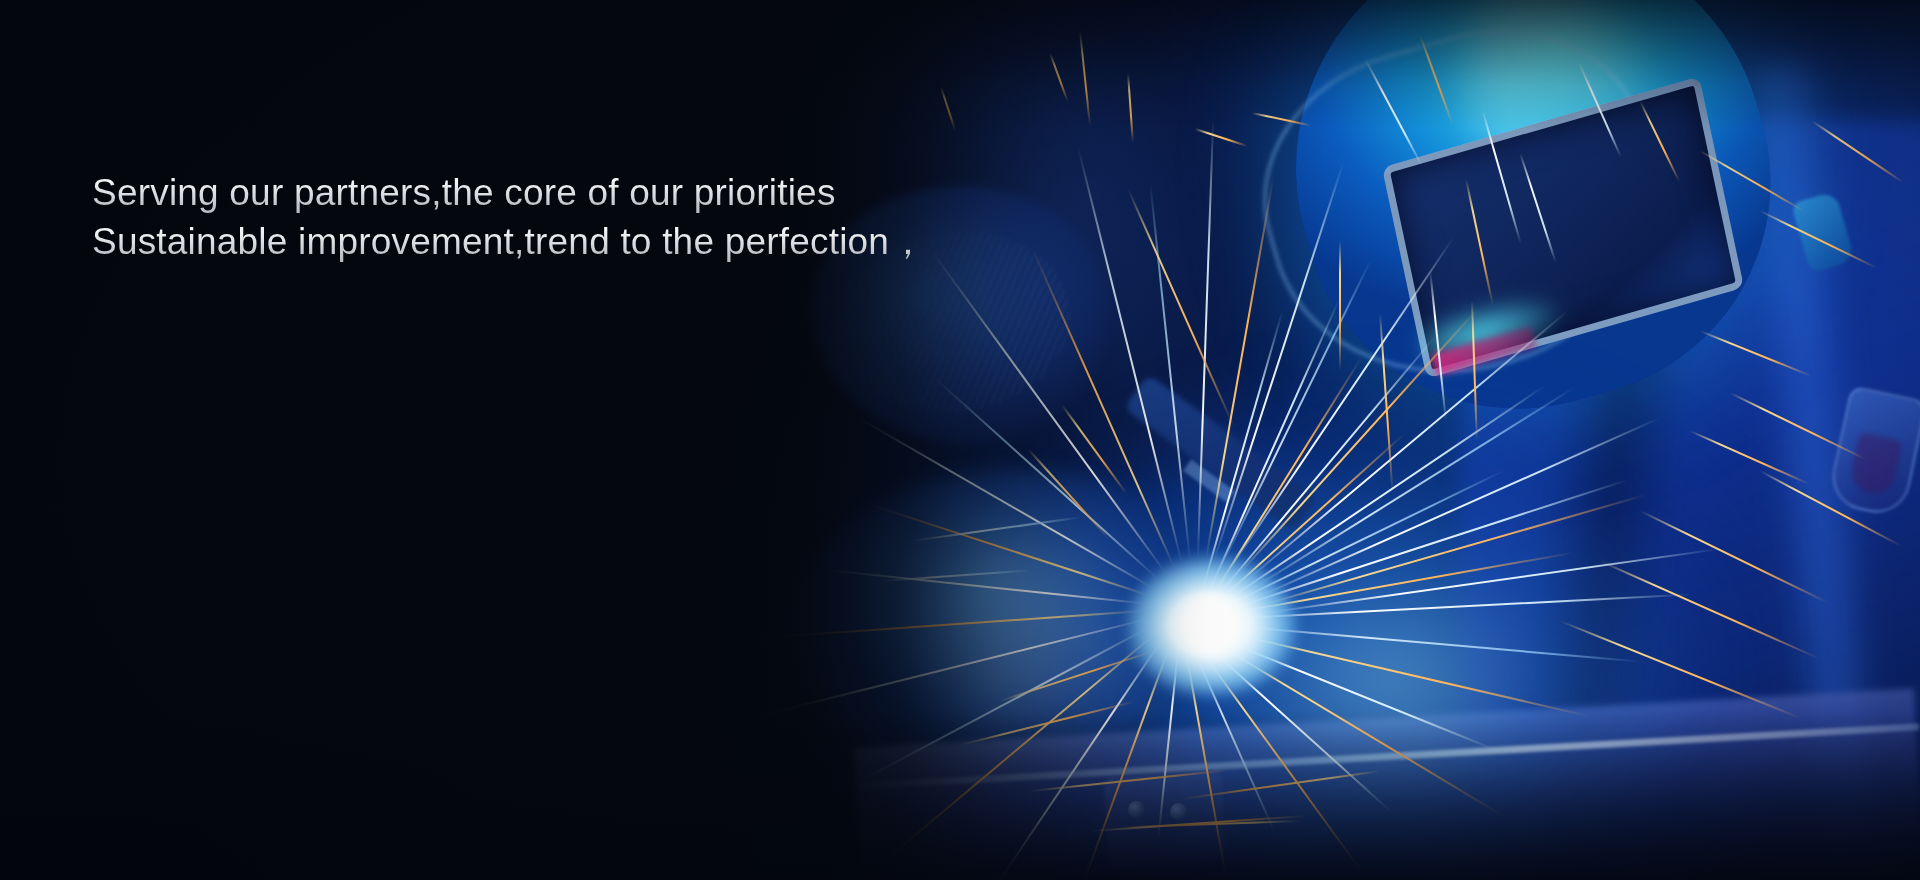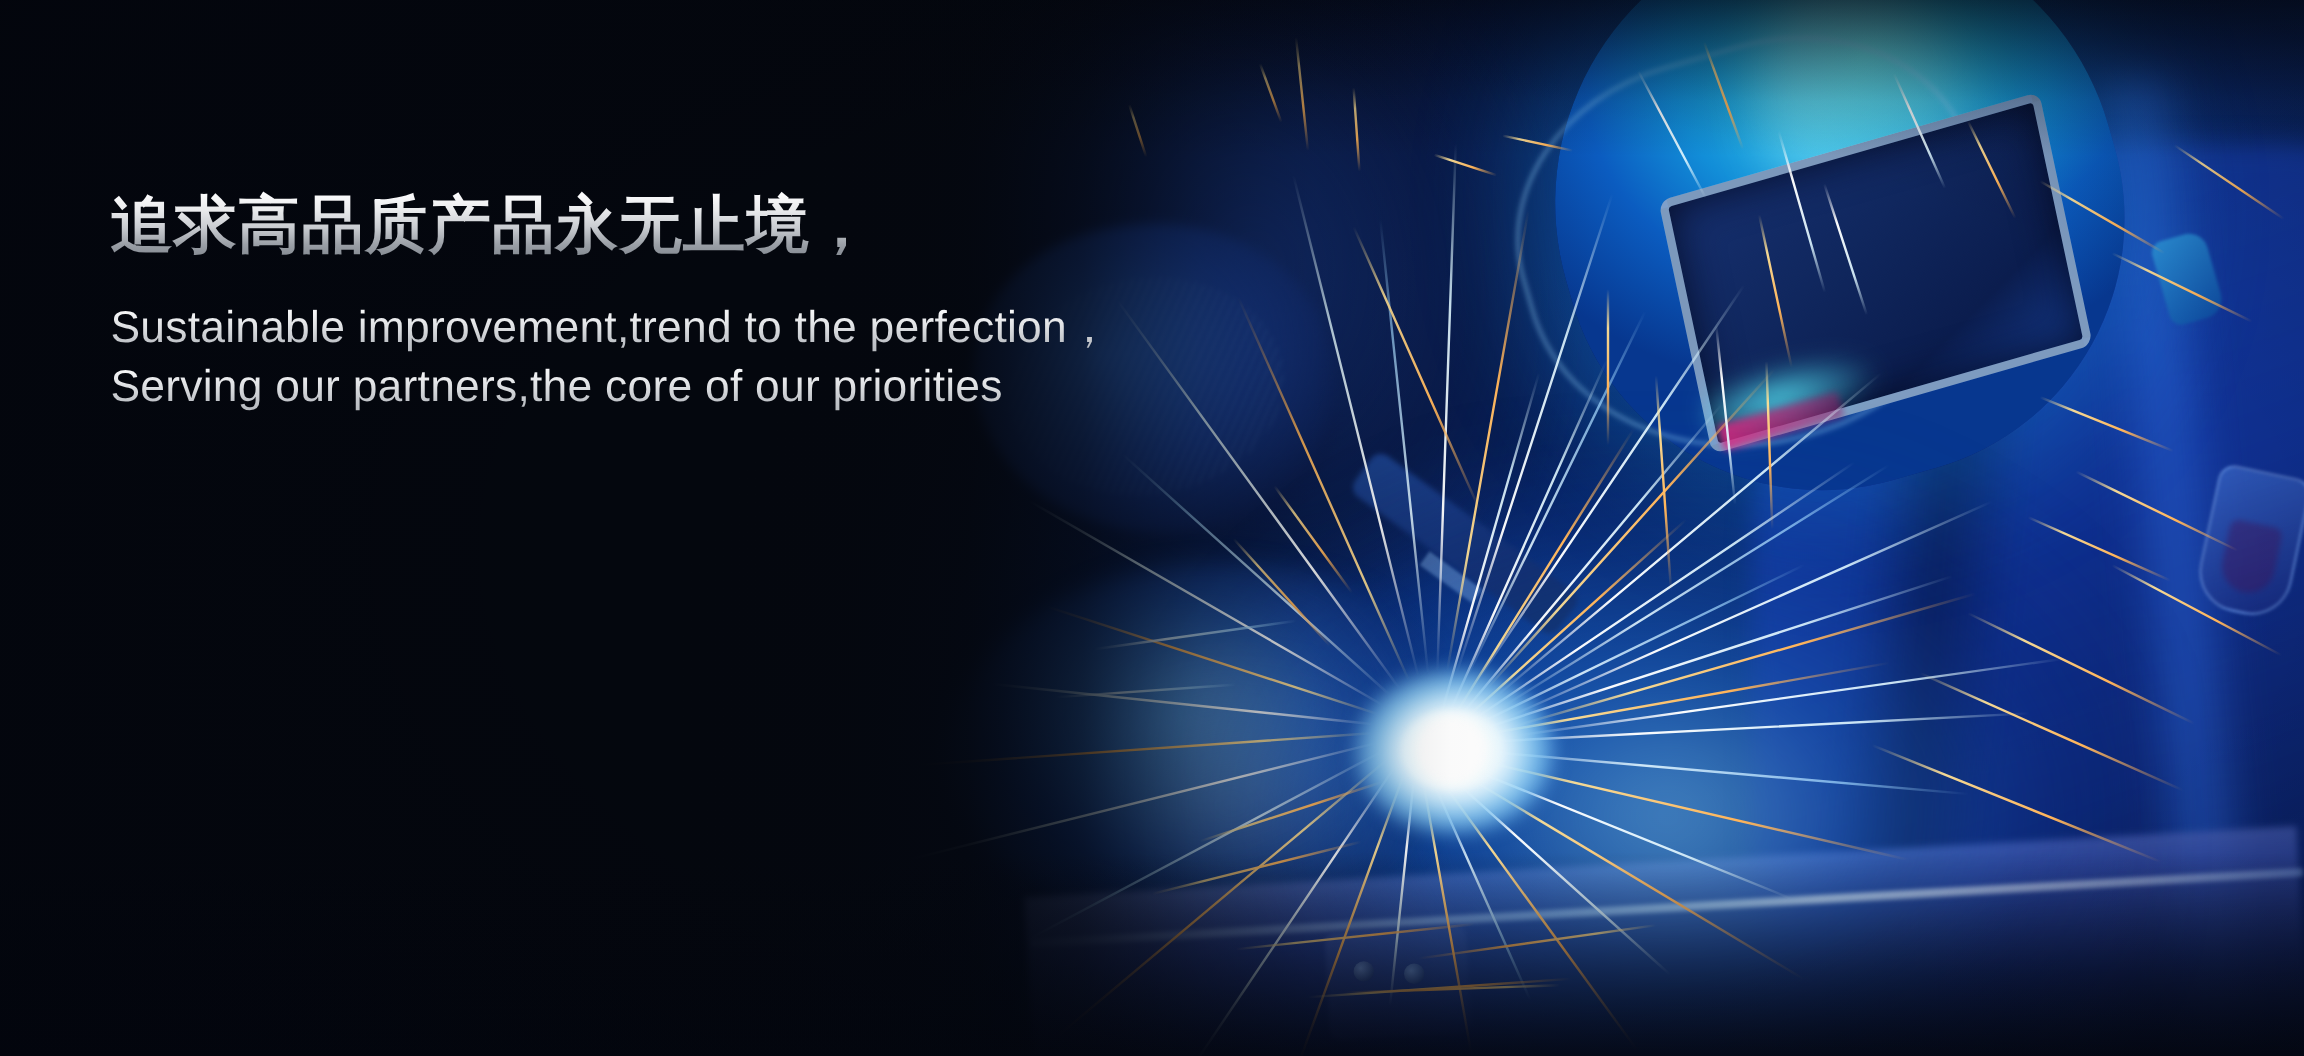--- a/index.html
+++ b/index.html
@@ -414,20 +414,19 @@
     <div class="arc-core"></div>
     <div class="arc-hotspot"></div>
 
     <div class="fade-top"></div>
     <div class="fade-left"></div>
     <div class="fade-bottom"></div>
     <div class="vignette"></div>
   </div>
 
   <div class="copy">
-    <div class="headline">追求高品质产品永无止境，</div>
     <div class="sub-wrap">
+      <div class="subline">Serving our partners,the core of our priorities</div>
       <div class="subline">Sustainable improvement,trend to the perfection，</div>
-      <div class="subline">Serving our partners,the core of our priorities</div>
     </div>
   </div>
 
 </div>
 
 </body></html>

